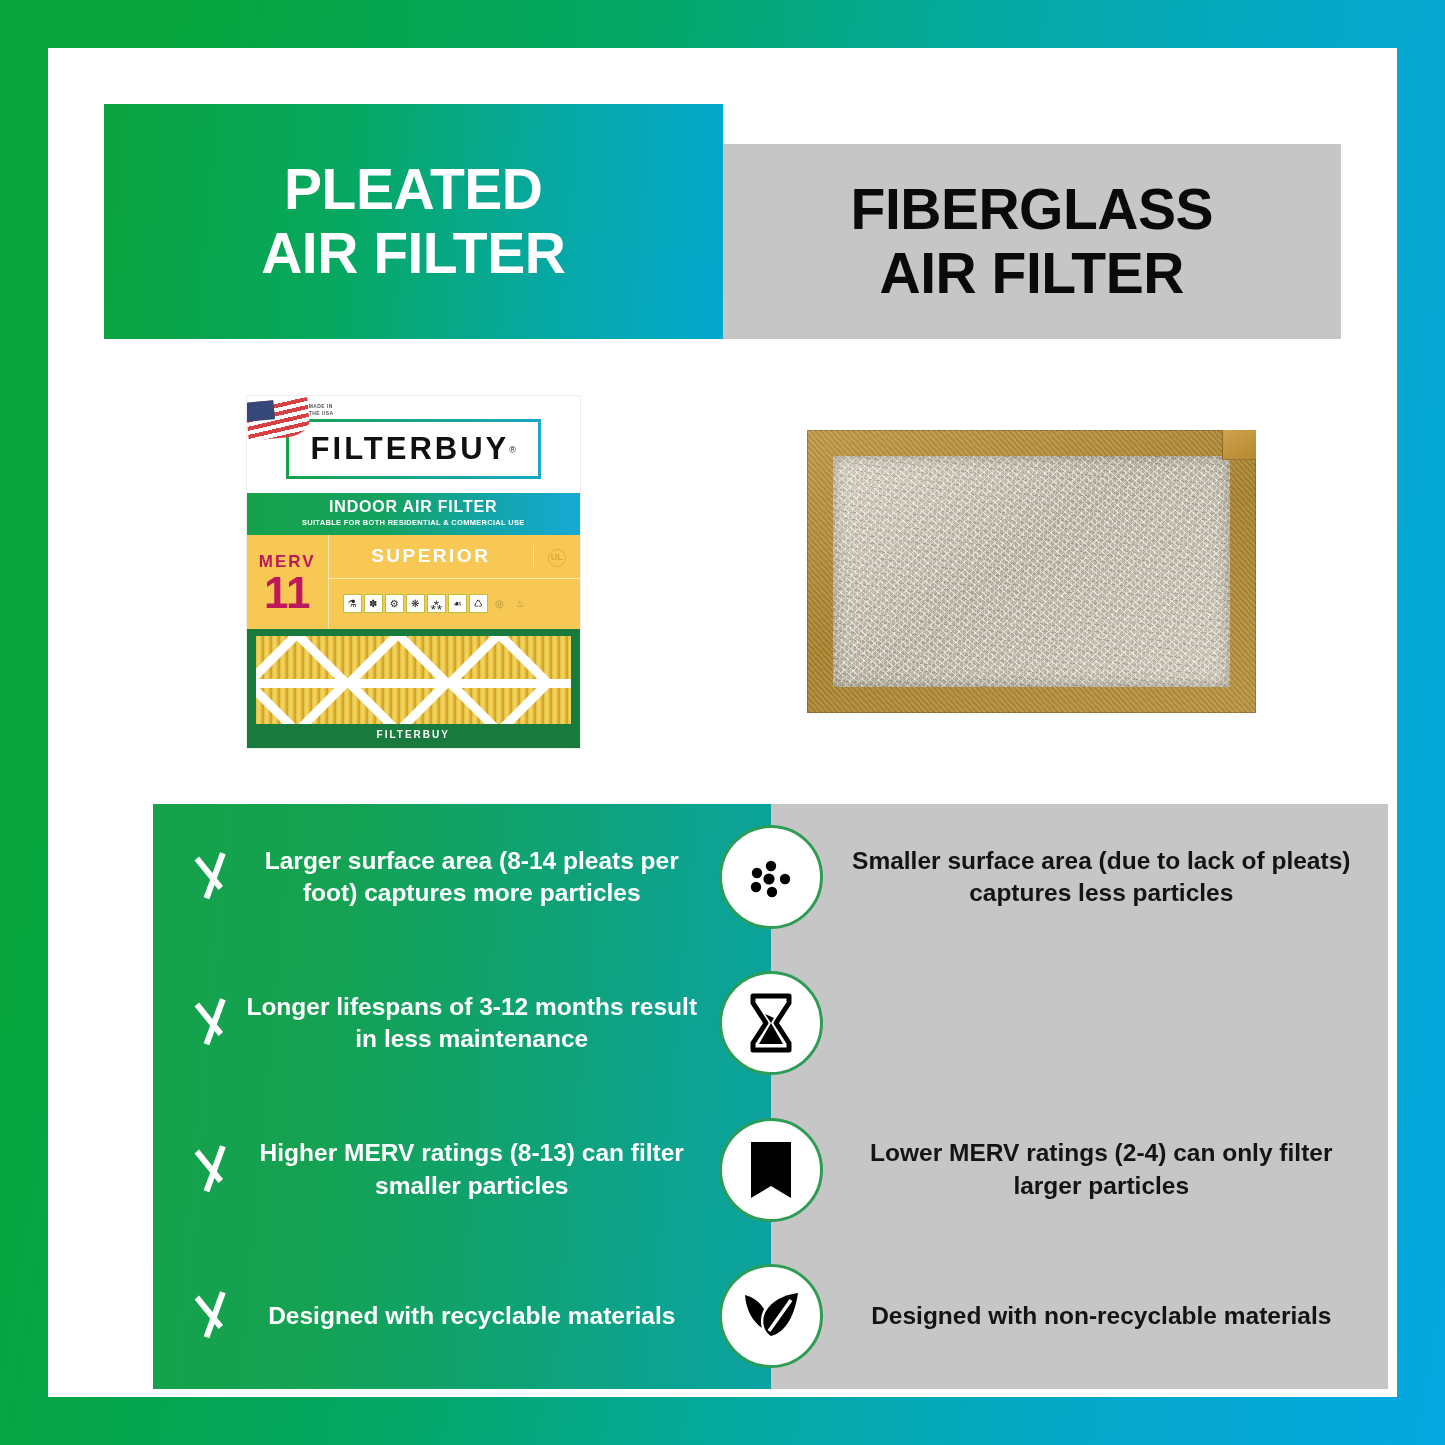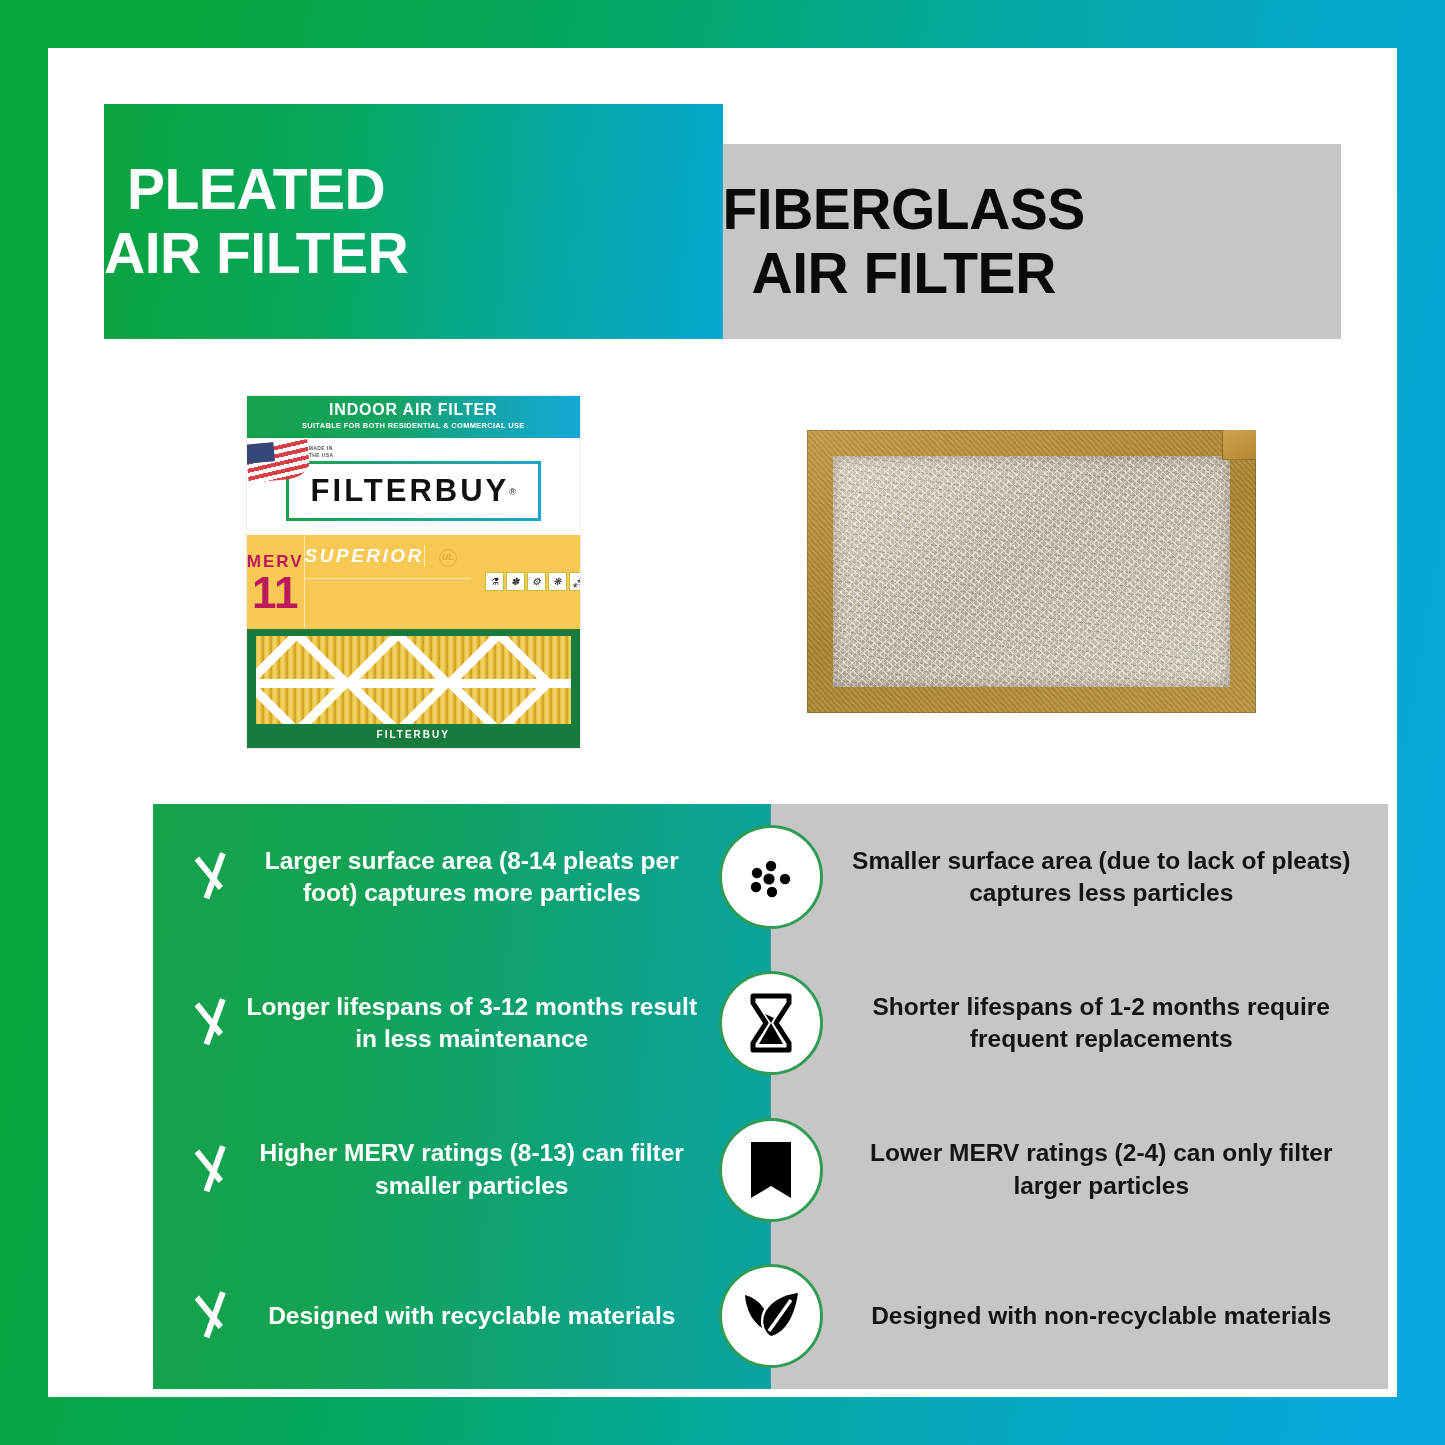--- a/index.html
+++ b/index.html
@@ -35,20 +35,21 @@
     left: 56px;
     top: 56px;
     width: 1237px;
     height: 235px;
     display: flex;
   }
   .hdr {
     flex: 0 0 50%;
     display: flex;
     align-items: center;
+    justify-content: center;
     text-align: center;
   }
   #hdr-left {
     background: linear-gradient(95deg, #0aa33e 0%, #07a85f 38%, #06a8a4 72%, #05a8cf 100%);
     color: #ffffff;
   }
   #hdr-right {
     background: #c6c6c6;
     color: #0a0a0a;
     margin-top: 40px;
@@ -167,21 +168,21 @@
   }
   #merv-left {
     width: 82px;
     border-right: 1px solid rgba(255,255,255,.55);
     color: #be185d;
     text-align: center;
     padding-top: 17px;
   }
   #merv-label { font-size: 17px; font-weight: bold; letter-spacing: 2px; }
   #merv-value { font-size: 44px; font-weight: bold; line-height: .95; }
-  #merv-right { flex: 1; display: flex; flex-direction: row; font-style: italic; }
+  #merv-right { flex: 1; display: flex; flex-direction: column; }
   #sup-row {
     height: 44px;
     display: flex;
     align-items: center;
     border-bottom: 1px solid rgba(255,255,255,.55);
   }
   #sup-text {
     flex: 1;
     text-align: center;
     font-size: 19px;
@@ -412,32 +413,32 @@
         <div class="hdr-title">FIBERGLASS
 AIR FILTER</div>
       </div>
     </div>
 
     <div id="products">
 
       <div class="prod-cell">
         <div id="filter-box">
 
-          <div id="box-band">
-            <div id="band-title">INDOOR AIR FILTER</div>
-            <div id="band-sub">SUITABLE FOR BOTH RESIDENTIAL &amp; COMMERCIAL USE</div>
-          </div>
-
           <div id="box-top">
             <div id="usa-flag"></div>
             <div id="made-in">MADE IN
 THE USA</div>
             <div id="brand-plate">
               <span id="brand-name">FILTERBUY</span><span id="brand-reg">®</span>
             </div>
+          </div>
+
+          <div id="box-band">
+            <div id="band-title">INDOOR AIR FILTER</div>
+            <div id="band-sub">SUITABLE FOR BOTH RESIDENTIAL &amp; COMMERCIAL USE</div>
           </div>
 
           <div id="box-merv">
             <div id="merv-left">
               <div id="merv-label">MERV</div>
               <div id="merv-value">11</div>
             </div>
             <div id="merv-right">
               <div id="sup-row">
                 <div id="sup-text">SUPERIOR</div>
@@ -512,23 +513,20 @@
             <div class="check"></div>
             <div class="txt-left">Longer lifespans of 3-12 months result in less maintenance</div>
           </div>
           <div class="mid-icon">
             <svg width="56" height="62" viewBox="0 0 56 62" aria-hidden="true">
               <path d="M10 4 H46 V11 L33 31 L46 51 V58 H10 V51 L23 31 L10 11 Z" fill="none" stroke="#000" stroke-width="5" stroke-linejoin="round"></path>
               <path d="M28 31 L16 52 H40 Z" fill="#000"></path>
               <path d="M28 31 L22 22 L31 26 Z" fill="#000"></path>
             </svg>
           </div>
-          <div class="cell-right">
-            <div class="txt-right">Shorter lifespans of 1-2 months require frequent replacements</div>
-          </div>
         </div>
 
         <div class="row">
           <div class="cell-left">
             <div class="check"></div>
             <div class="txt-left">Higher MERV ratings (8-13) can filter smaller particles</div>
           </div>
           <div class="mid-icon">
             <svg width="48" height="62" viewBox="0 0 48 62" aria-hidden="true">
               <path d="M4 3 H44 V59 L24 47 L4 59 Z" fill="#000"></path>

